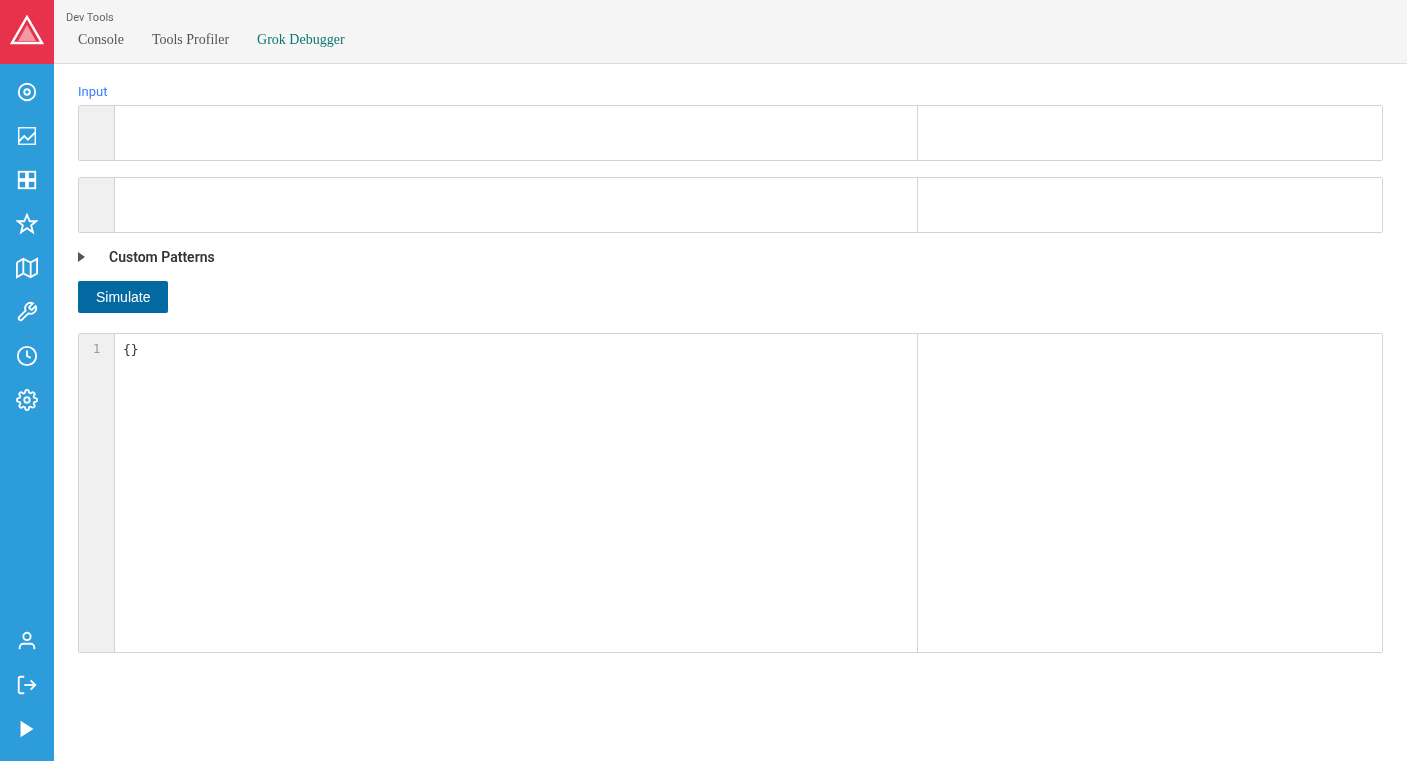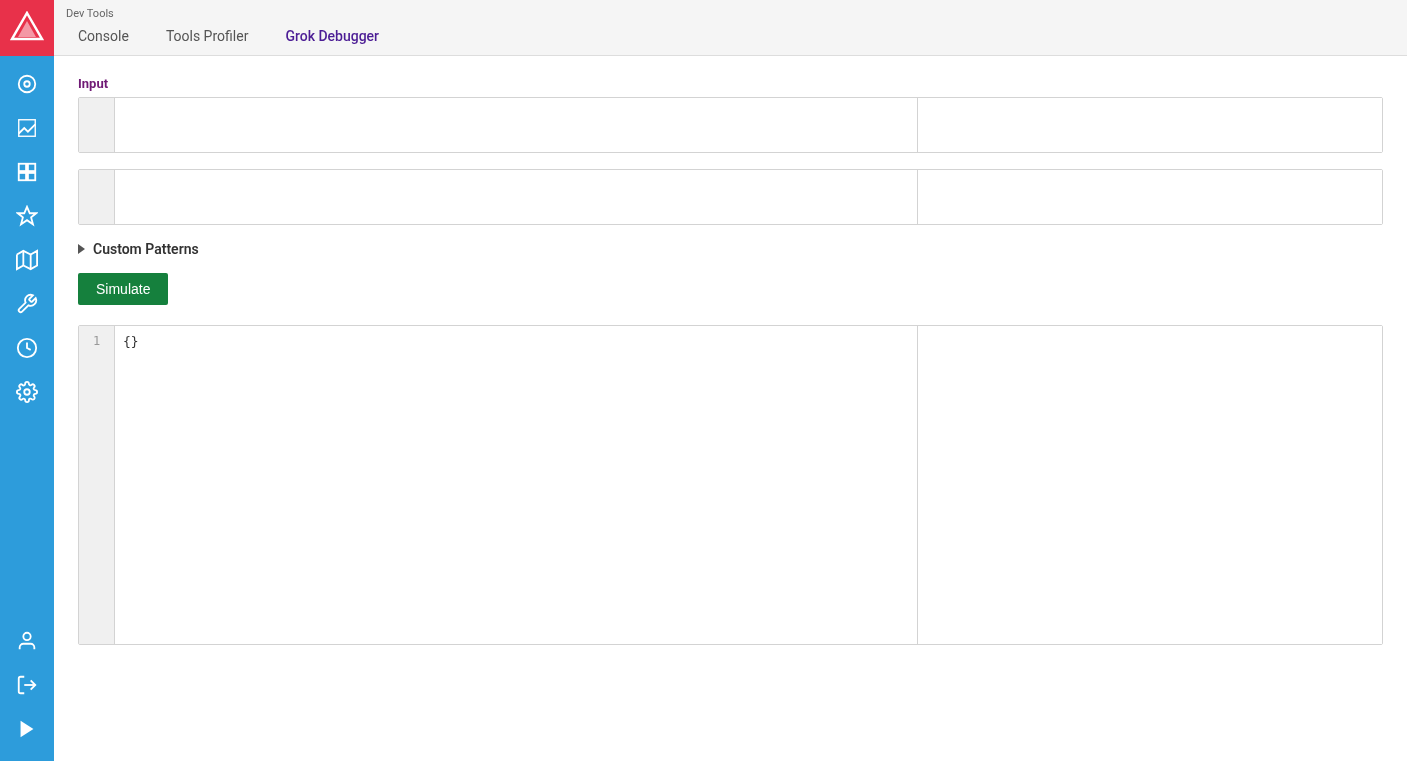--- a/index.html
+++ b/index.html
@@ -1,20 +1,20 @@
 <!DOCTYPE html>
 <html><head>
   <meta charset="utf-8">
   <style>
     * { margin: 0; padding: 0; box-sizing: border-box; }
     body { font-family: -apple-system, BlinkMacSystemFont, 'Segoe UI', Roboto, sans-serif; background: #f5f5f5; display: flex; flex-direction: column; height: 761px; overflow: hidden; }
 
     
     .top-bar {
-      height: 56px;
+      height: 64px;
       background: #f5f5f5;
       border-bottom: 1px solid #ddd;
       display: flex;
       align-items: center;
       padding: 0 0 0 0;
       flex-shrink: 0;
     }
     .logo-area {
       width: 54px;
       height: 64px;
@@ -34,30 +34,31 @@
       justify-content: center;
       padding-left: 12px;
     }
     .dev-tools-label {
       font-size: 11px;
       color: #666;
       margin-bottom: 4px;
     }
     .nav-tabs {
       display: flex;
-      gap: 13px;
+      gap: 4px;
+      font-family: Liberation Serif, serif;
     }
     .nav-tab {
       padding: 4px 12px;
       font-size: 14px;
       color: #555;
       cursor: pointer;
       text-decoration: none;
     }
-    .nav-tab.active { color: #4c1d95; font-weight: 500; }
+    .nav-tab.active { color: #0f766e; font-weight: 500; }
 
     
     .main-layout {
       display: flex;
       flex: 1;
       overflow: hidden;
     }
 
     
     .sidebar {
@@ -93,22 +94,22 @@
     
     .content-area {
       flex: 1;
       background: #ffffff;
       overflow-y: auto;
       padding: 20px 24px;
     }
 
     .section-label {
       font-size: 13px;
-      font-weight: 700;
-      color: #701a75;
+      font-weight: 400;
+      color: #3b82f6;
       margin-bottom: 6px;
     }
 
     .editor-container {
       border: 1px solid #d3d3d3;
       border-radius: 2px;
       display: flex;
       margin-bottom: 16px;
       background: #fff;
     }
@@ -146,41 +147,41 @@
       width: 465px;
       border-left: 1px solid #d3d3d3;
       min-height: 50px;
       background: #fff;
     }
 
     
     .custom-patterns-row {
       display: flex;
       align-items: center;
-      gap: 8px;
+      gap: 24px;
       margin-bottom: 16px;
       cursor: pointer;
     }
     .chevron-right {
       width: 0;
       height: 0;
       border-top: 5px solid transparent;
       border-bottom: 5px solid transparent;
       border-left: 7px solid #555;
       flex-shrink: 0;
     }
     .custom-patterns-label {
       font-size: 14px;
       font-weight: 600;
       color: #333;
     }
 
     
     .simulate-btn {
-      background: #15803d;
+      background: #0369a1;
       color: #fff;
       border: none;
       padding: 8px 18px;
       font-size: 14px;
       cursor: pointer;
       border-radius: 2px;
       margin-bottom: 20px;
     }
 
     

